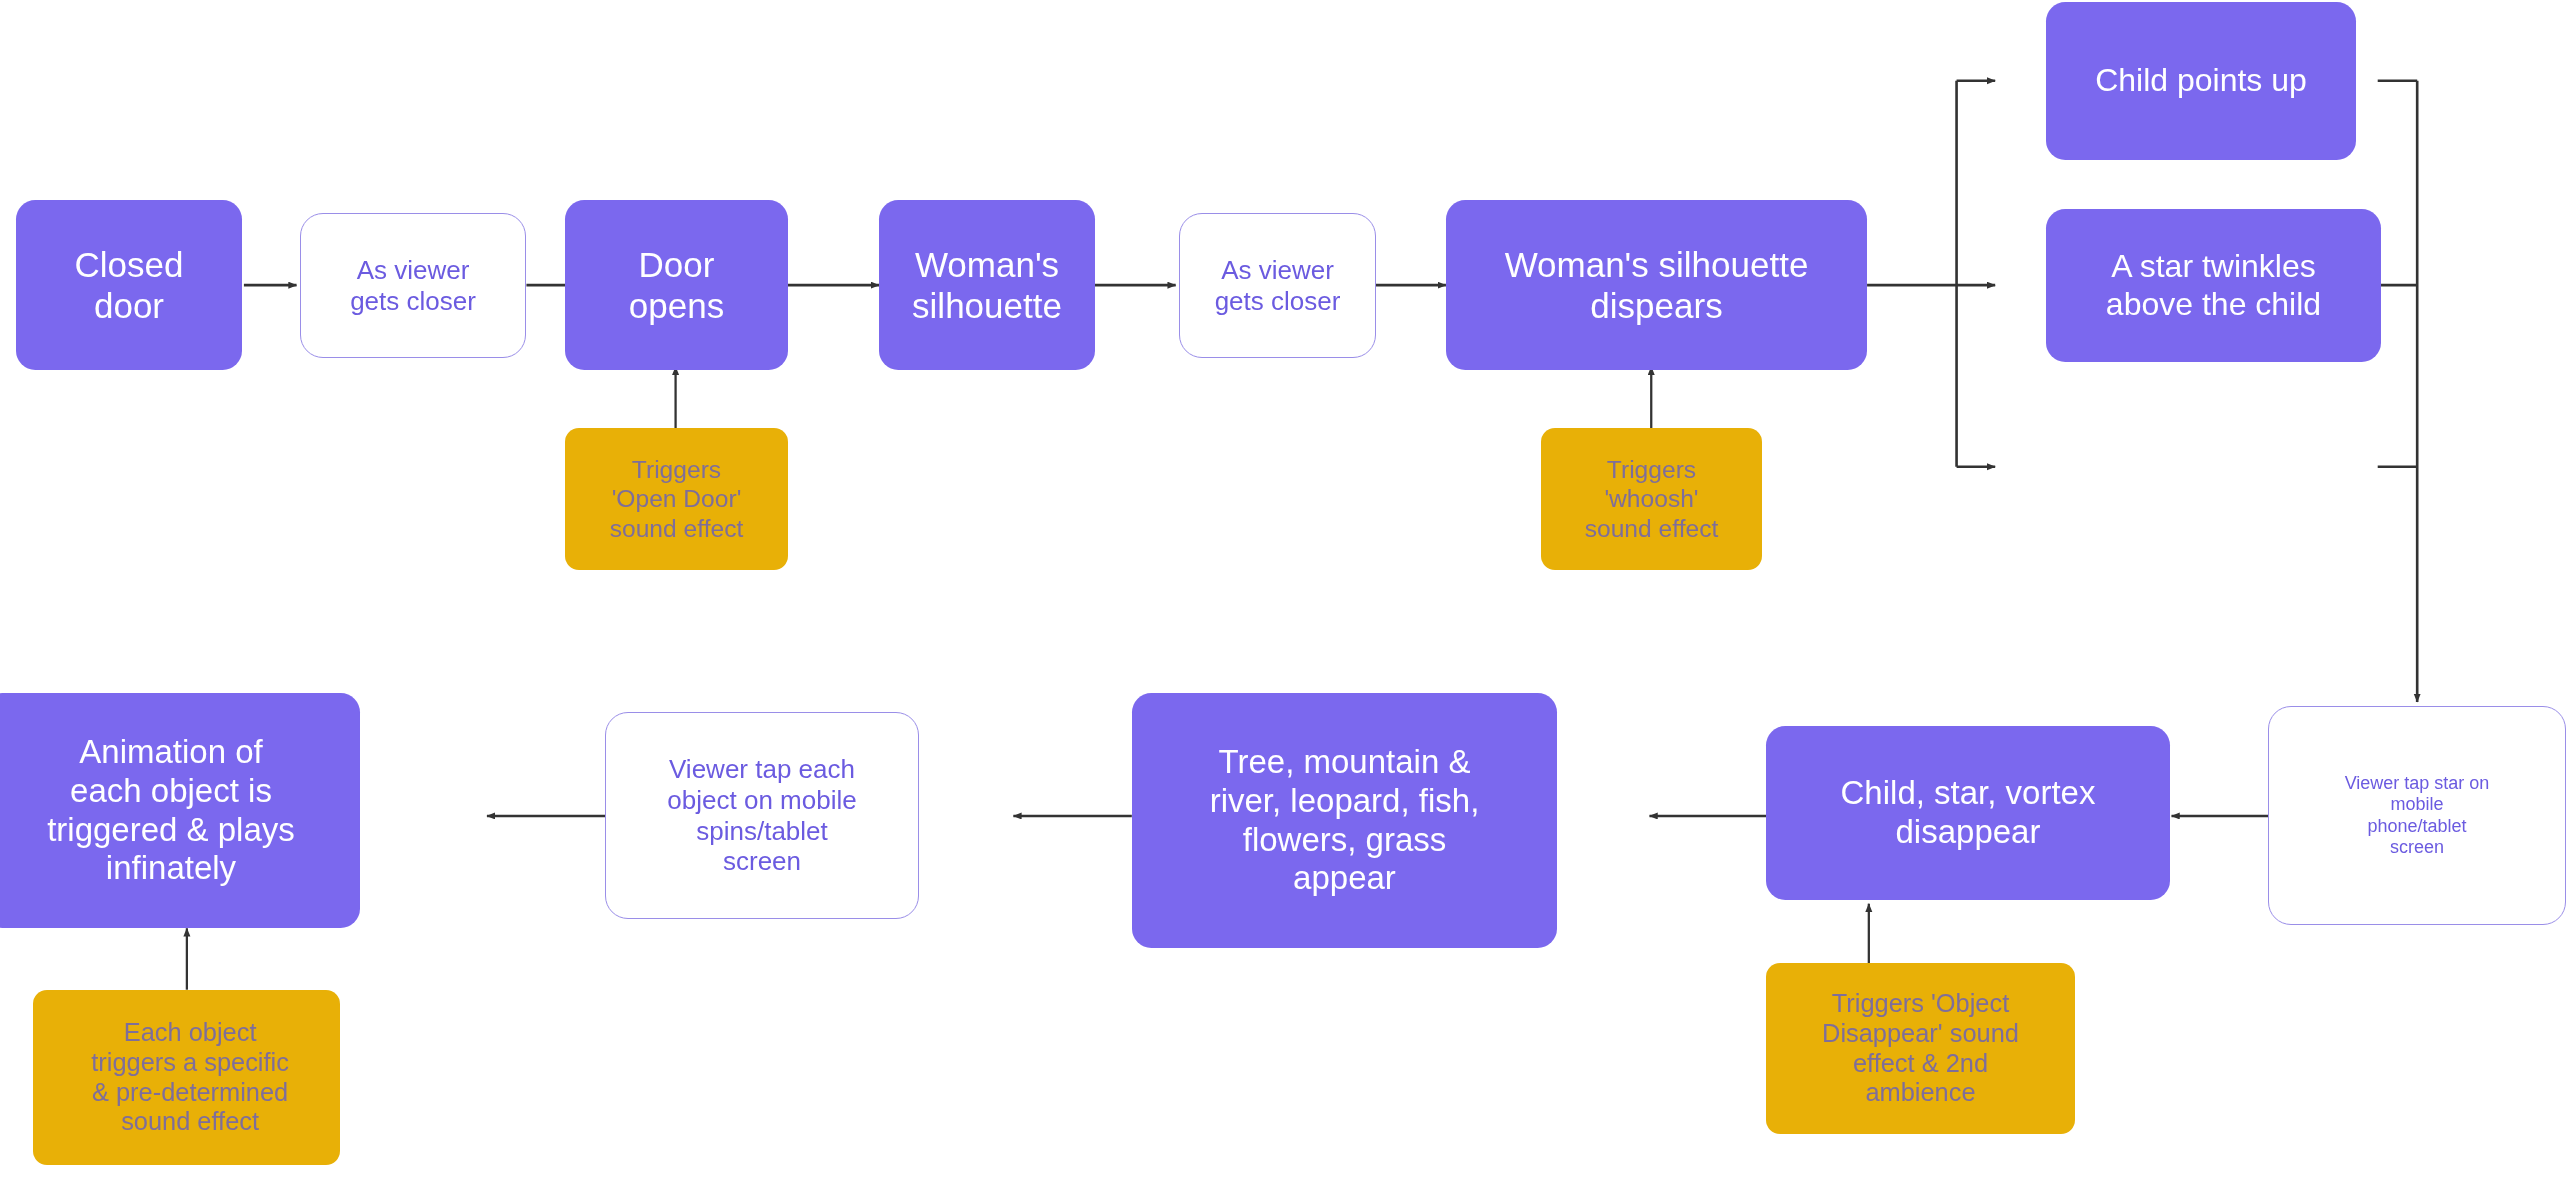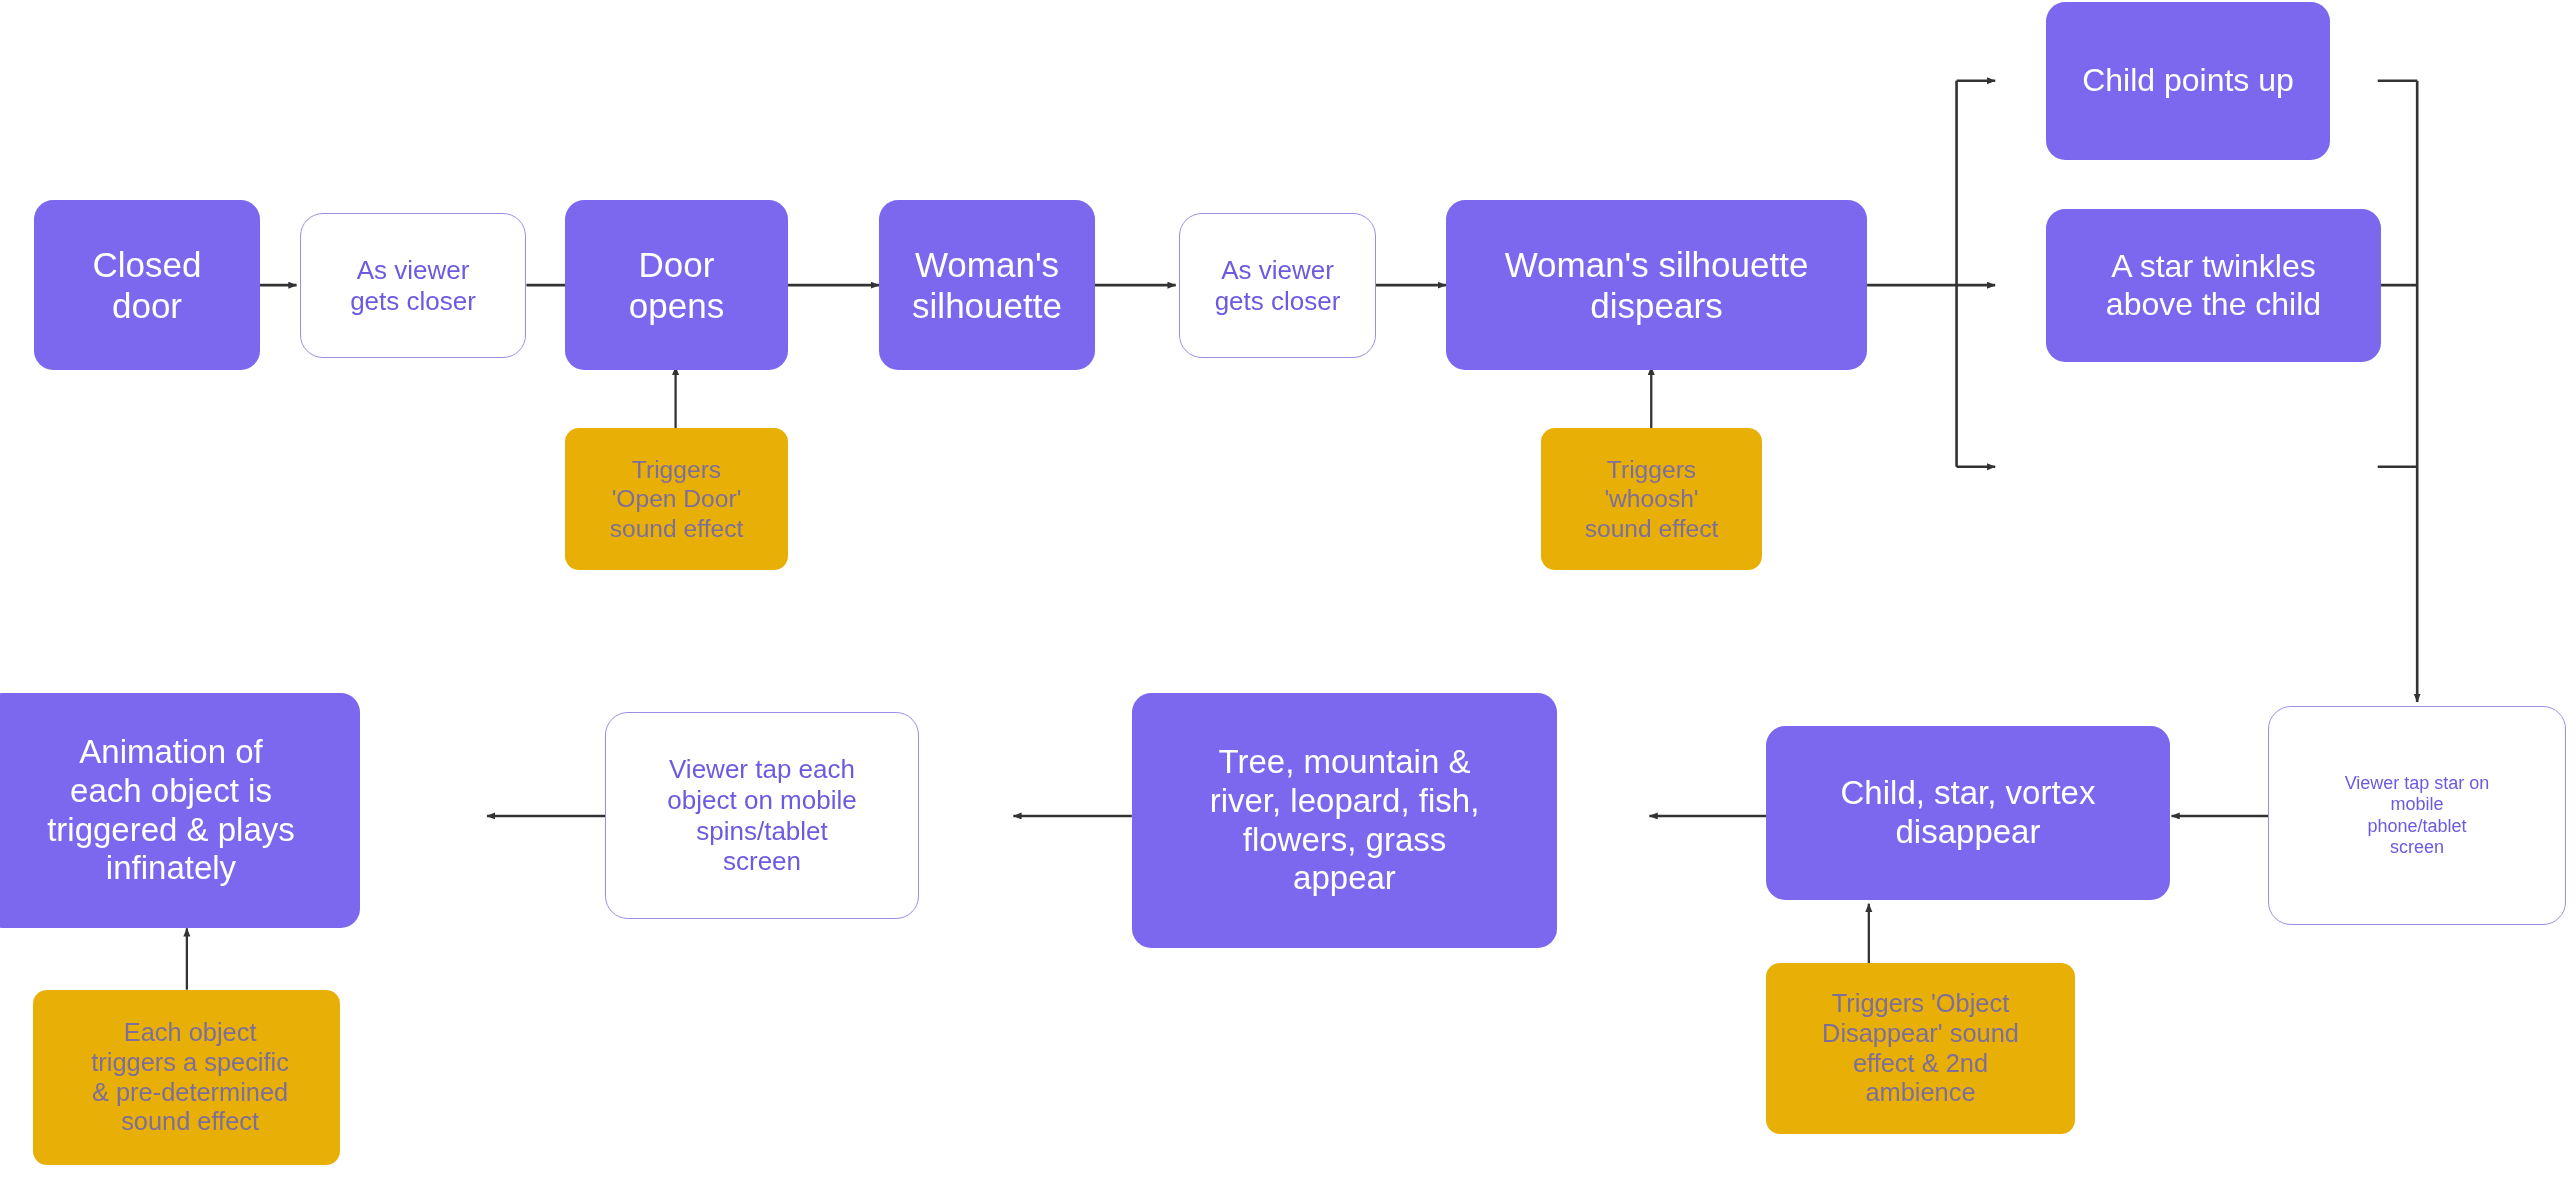--- a/index.html
+++ b/index.html
@@ -90,21 +90,21 @@
       <path d="M2585,930 L2475,930" marker-end="url(#arrow)"></path>
       <path d="M2013,930 L1880,930" marker-end="url(#arrow)"></path>
       <path d="M1290,930 L1155,930" marker-end="url(#arrow)"></path>
       <path d="M690,930 L555,930" marker-end="url(#arrow)"></path>
 
       <path d="M2130,1098 L2130,1030" stroke-width="2.6" marker-end="url(#arrow)"></path>
       <path d="M213,1128 L213,1058" stroke-width="2.6" marker-end="url(#arrow)"></path>
     </g>
   </svg>
 
-  <div class="node purple" style="left:34px; top:200px; width:226px; height:170px; font-size:35px;">Closed
+  <div class="node purple" style="left:16px; top:200px; width:226px; height:170px; font-size:35px;">Closed
 door</div>
 
   <div class="node white" style="left:300px; top:213px; width:226px; height:145px; font-size:26px; border-radius:23px;">As viewer
 gets closer</div>
 
   <div class="node purple" style="left:565px; top:200px; width:223px; height:170px; font-size:35px;">Door
 opens</div>
 
   <div class="node yellow" style="left:565px; top:428px; width:223px; height:142px; font-size:24.6px; border-radius:14px;">Triggers
 'Open Door'
@@ -116,21 +116,21 @@
   <div class="node white" style="left:1179px; top:213px; width:197px; height:145px; font-size:26px; border-radius:23px;">As viewer
 gets closer</div>
 
   <div class="node purple" style="left:1446px; top:200px; width:421px; height:170px; font-size:35px;">Woman's silhouette
 dispears</div>
 
   <div class="node yellow" style="left:1541px; top:428px; width:221px; height:142px; font-size:24.6px; border-radius:14px;">Triggers
 'whoosh'
 sound effect</div>
 
-  <div class="node purple" style="left:2046px; top:1.8px; width:284px; height:158px; font-size:32px;">Child points up</div>
+  <div class="node purple" style="left:2046px; top:1.8px; width:310px; height:158px; font-size:32px;">Child points up</div>
 
   <div class="node purple" style="left:2046px; top:209px; width:335px; height:153px; font-size:32px;">A star twinkles
 above the child</div>
 
 
   <div class="node white" style="left:2268px; top:706px; width:298px; height:219px; font-size:18px; border-radius:23px;">Viewer tap star on
 mobile
 phone/tablet
 screen</div>
 

